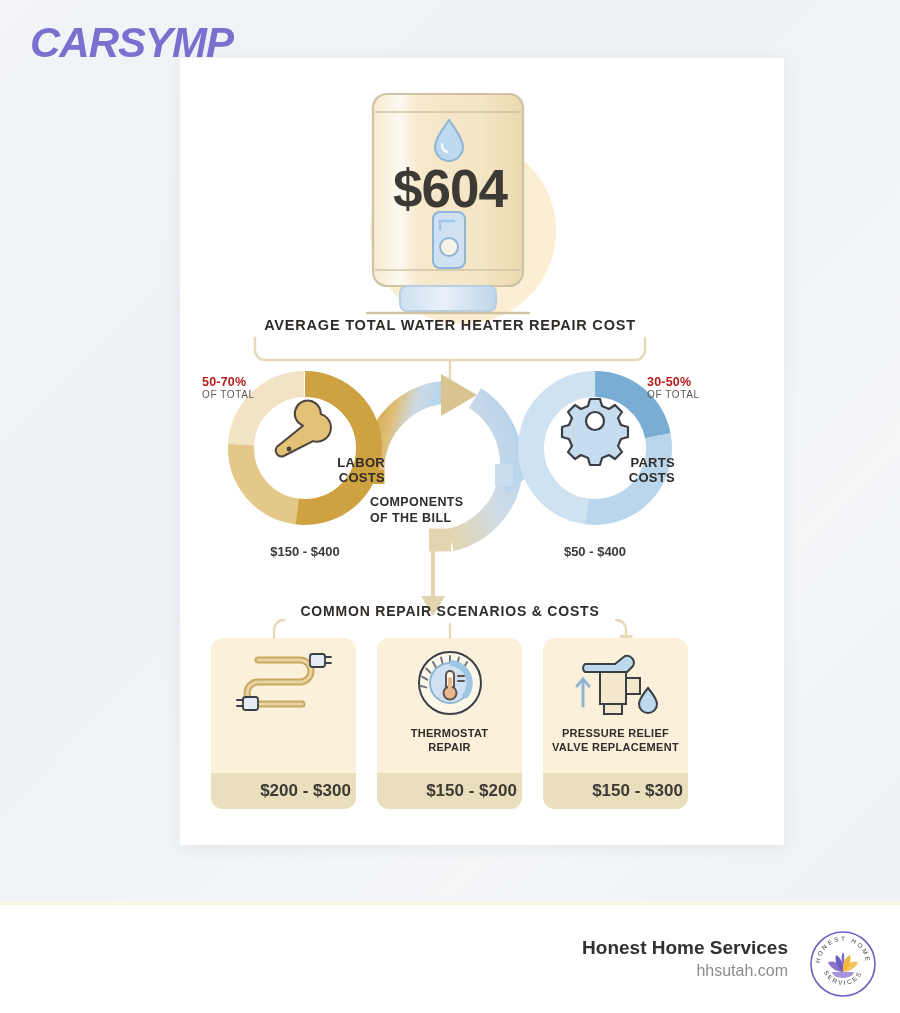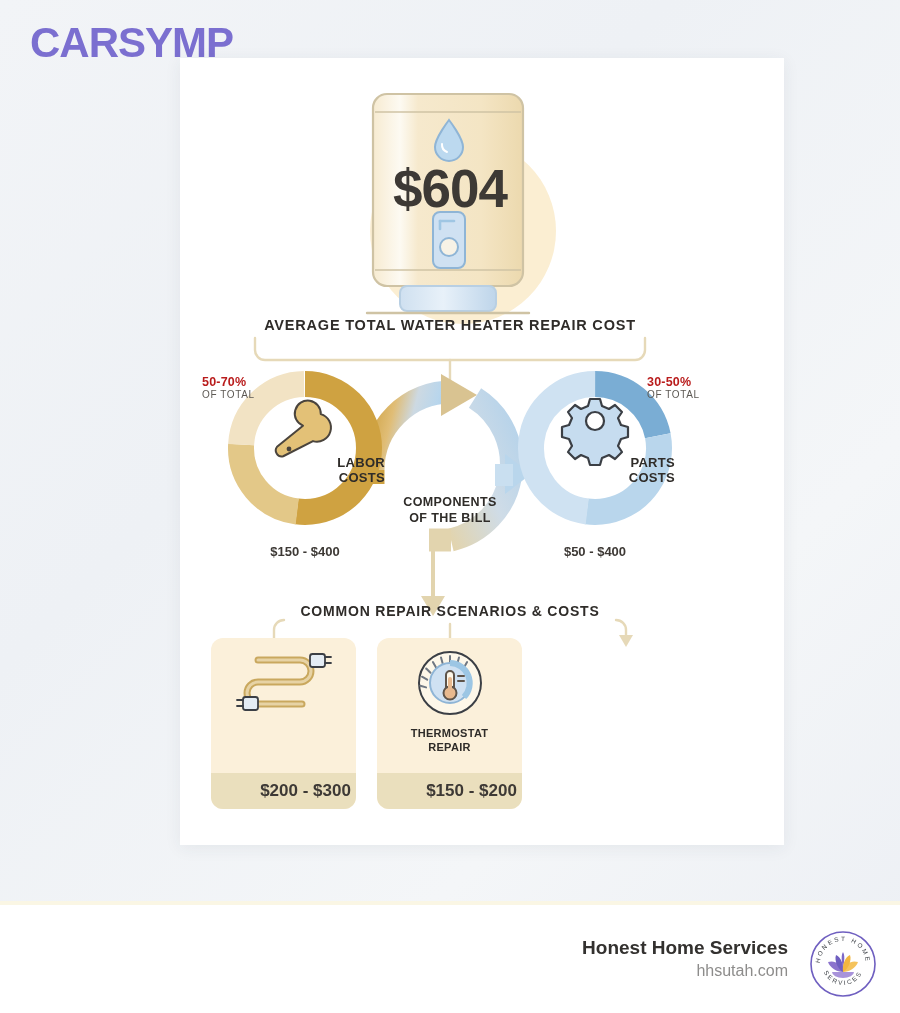--- a/index.html
+++ b/index.html
@@ -13,21 +13,21 @@
     position: relative;
   }
 
   
   #brand-logo {
     position: absolute; left: 30px; top: 22px;
     width: 260px; height: 62px;
   }
   #brand-logo .logo-main {
     font-family: "Liberation Sans", sans-serif;
-    font-weight: bold; 
+    font-weight: bold; font-style: italic;
     font-size: 42px; letter-spacing: -1px;
     color: #7b6fd0;
     line-height: 1;
   }
   #brand-logo .logo-dotcom {
     position: absolute; right: 6px; top: 36px;
     font-family: "Liberation Serif", serif;
     font-style: italic; font-size: 26px;
     color: #f0b15a;
   }
@@ -87,21 +87,21 @@
 
   .range-value {
     position: absolute; width: 200px; text-align: center;
     font-size: 13px; font-weight: bold; color: #3d3935;
   }
   #range-labor { left: 25px; top: 186px; }
   #range-parts { left: 315px; top: 186px; }
 
   #cycle-label {
     position: absolute; left: 190px; top: 136px; width: 160px;
-    text-align: center; font-size: 12.5px; font-weight: bold;
+    text-align: left; font-size: 12.5px; font-weight: bold;
     color: #2f2c29; line-height: 1.3; letter-spacing: 0.4px;
   }
 
   
   #cards-row { position: absolute; left: 0; top: 580px; width: 540px; height: 185px; }
   .repair-card {
     position: absolute; top: 0; width: 145px; height: 171px;
     background: #fbf0da; border-radius: 12px; overflow: hidden;
   }
   #card-0 { left: 31px; }
@@ -345,20 +345,42 @@
       </div>
       <div class="card-title">
         <span>THERMOSTAT</span><br>
         <span>REPAIR</span>
       </div>
       <div class="card-price-bar">
         <span class="card-price">$150 - $200</span>
       </div>
     </div>
 
+    <div class="repair-card" id="card-2">
+      <div class="card-icon">
+        <svg width="94" height="70" viewBox="0 0 94 70">
+          <path d="M16 16 h30 l10 -8 a7 7 0 0 1 8 10 l-6 6 h-42 a5 5 0 0 1 0 -8 z" fill="#bcd9ef" stroke="#3b3f45" stroke-width="2" stroke-linejoin="round"></path>
+          <rect x="31" y="24" width="26" height="32" fill="#f4e9cf" stroke="#3b3f45" stroke-width="2"></rect>
+          <rect x="57" y="30" width="14" height="16" fill="#f4e9cf" stroke="#3b3f45" stroke-width="2"></rect>
+          <rect x="35" y="56" width="18" height="10" fill="#f4e9cf" stroke="#3b3f45" stroke-width="2"></rect>
+          <g stroke="#8fb5d6" stroke-width="3" stroke-linecap="round" fill="none">
+            <path d="M14 58 v-26"></path>
+            <path d="M8 38 l6 -7 l6 7"></path>
+          </g>
+          <path d="M79 40 c0 0 -9 11 -9 16 a9 9 0 0 0 18 0 c0 -5 -9 -16 -9 -16 z" fill="#bcd9ef" stroke="#3b3f45" stroke-width="2"></path>
+        </svg>
+      </div>
+      <div class="card-title">
+        <span>PRESSURE RELIEF</span><br>
+        <span>VALVE REPLACEMENT</span>
+      </div>
+      <div class="card-price-bar">
+        <span class="card-price">$150 - $300</span>
+      </div>
+    </div>
   </div>
 
 </div>
 
 <div id="footer-divider"></div>
 <div id="page-footer">
   <div id="footer-text">
     <div id="footer-name">Honest Home Services</div>
     <div id="footer-url">hhsutah.com</div>
   </div>

